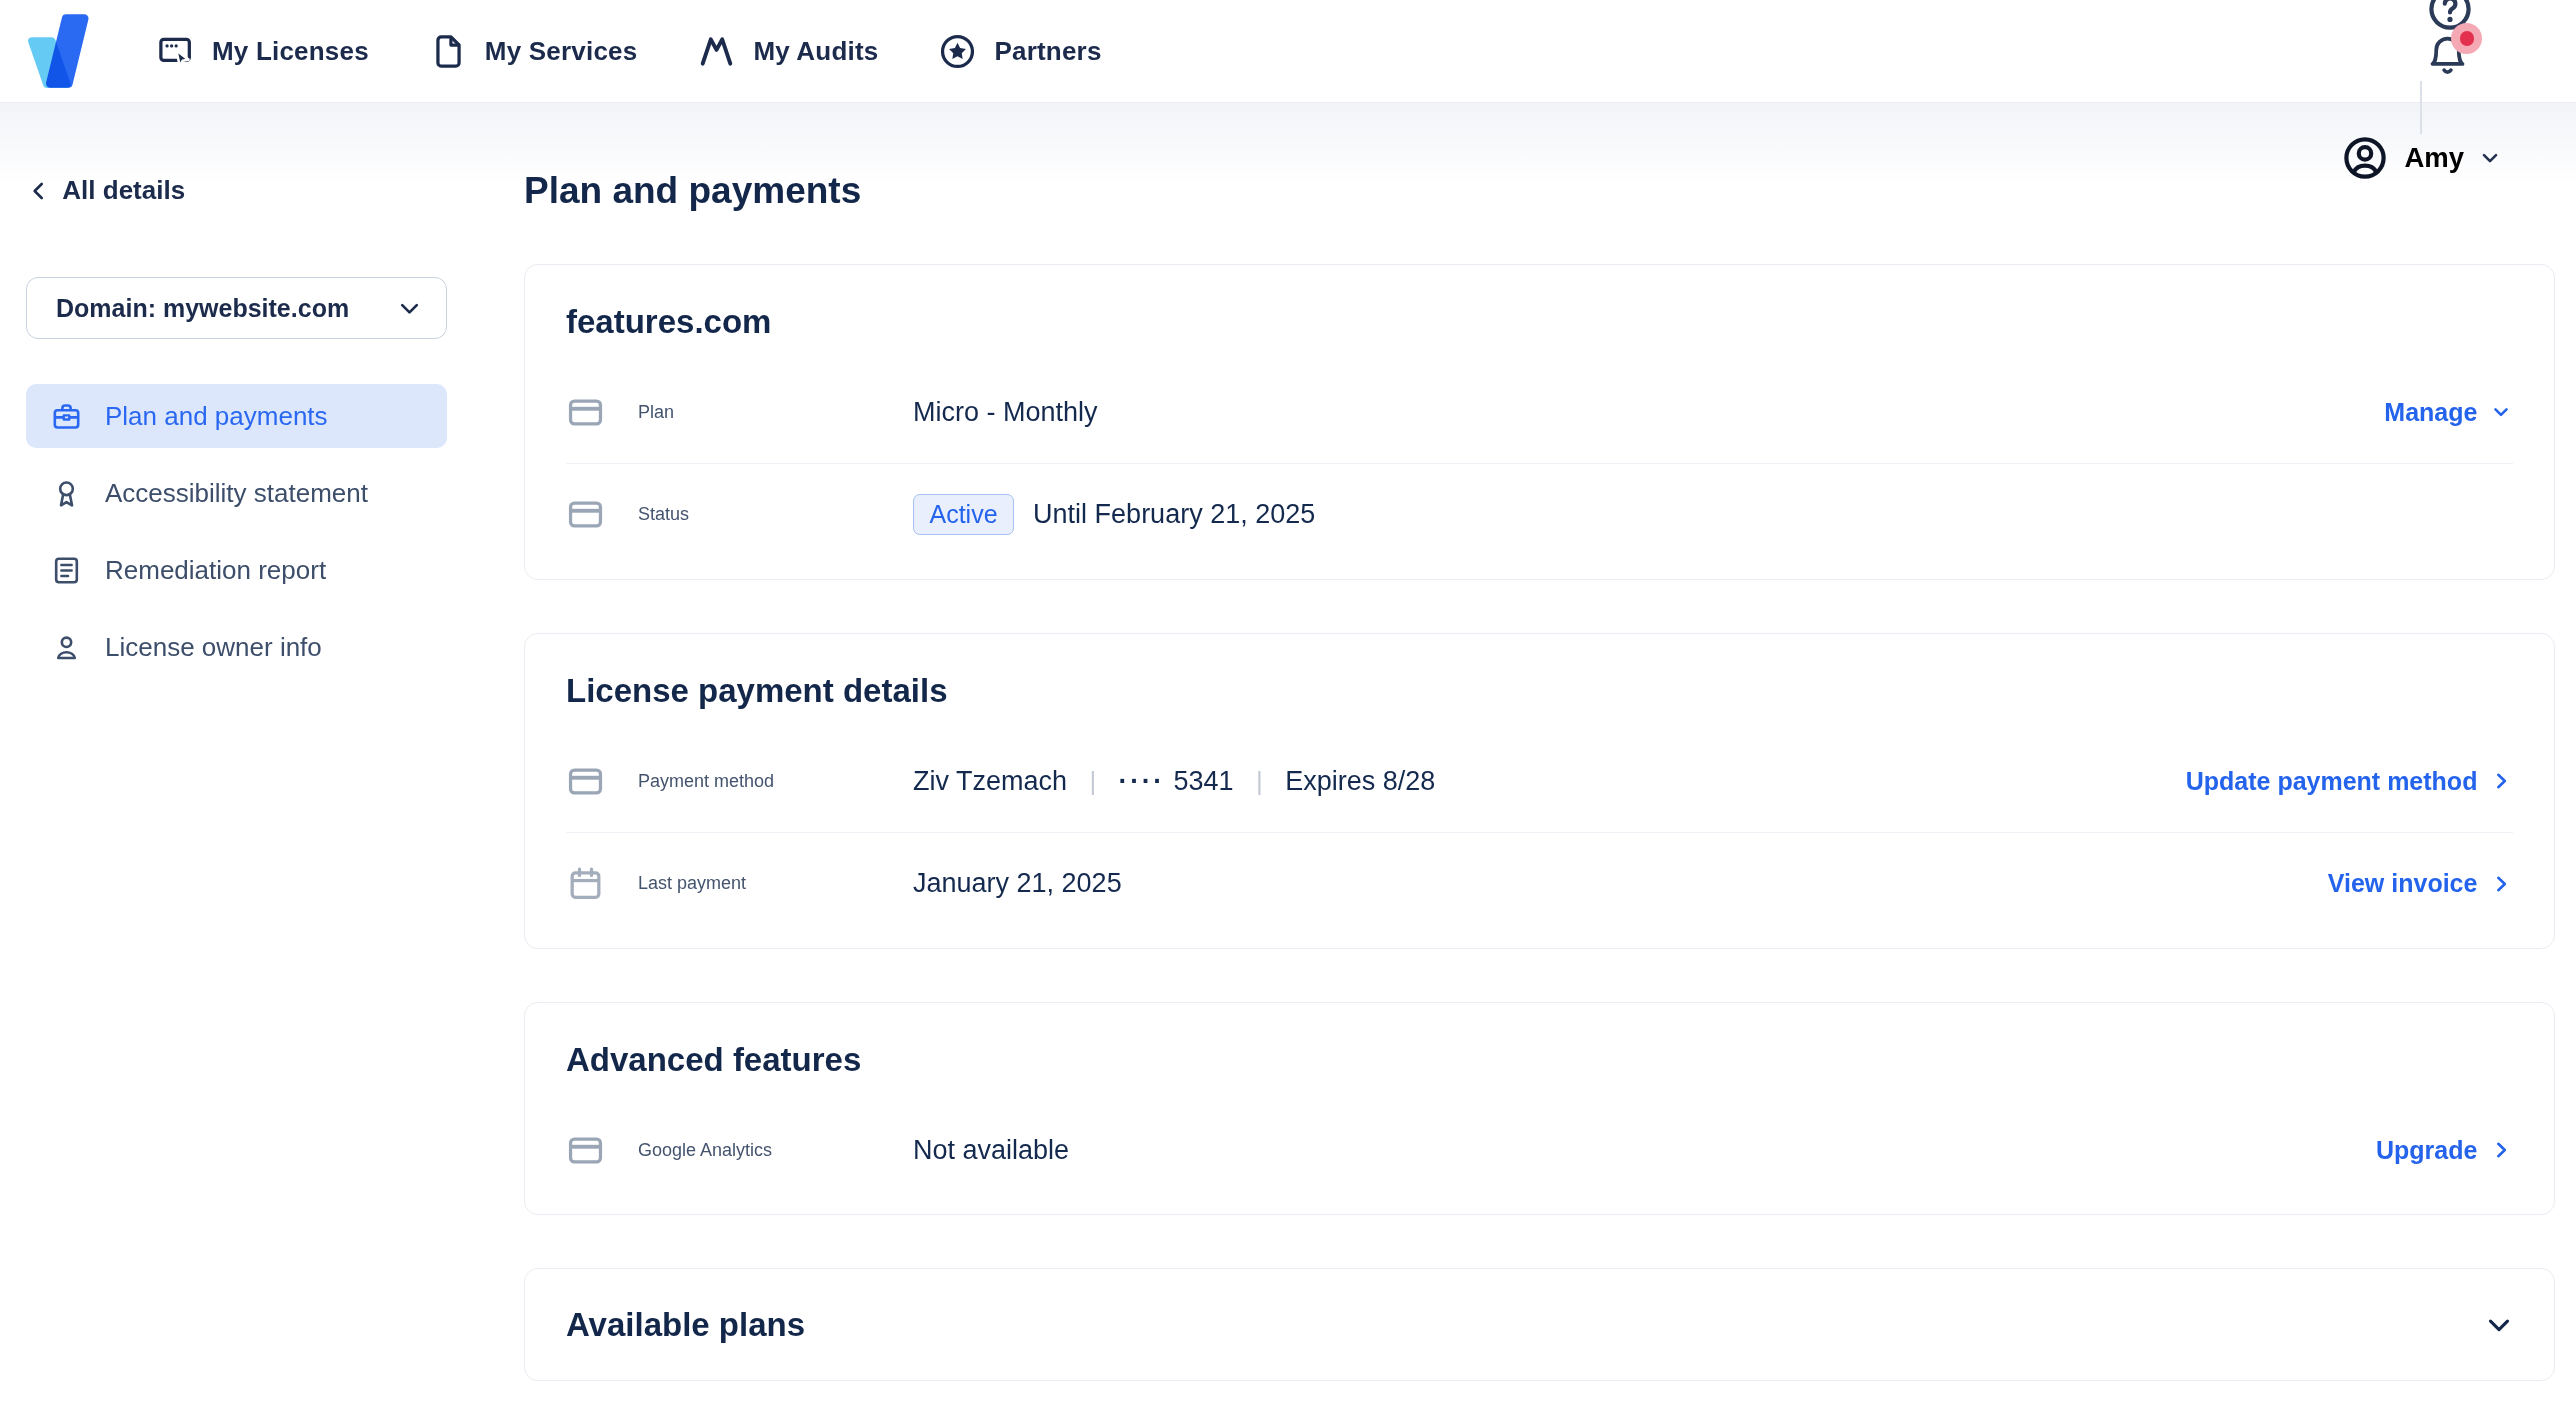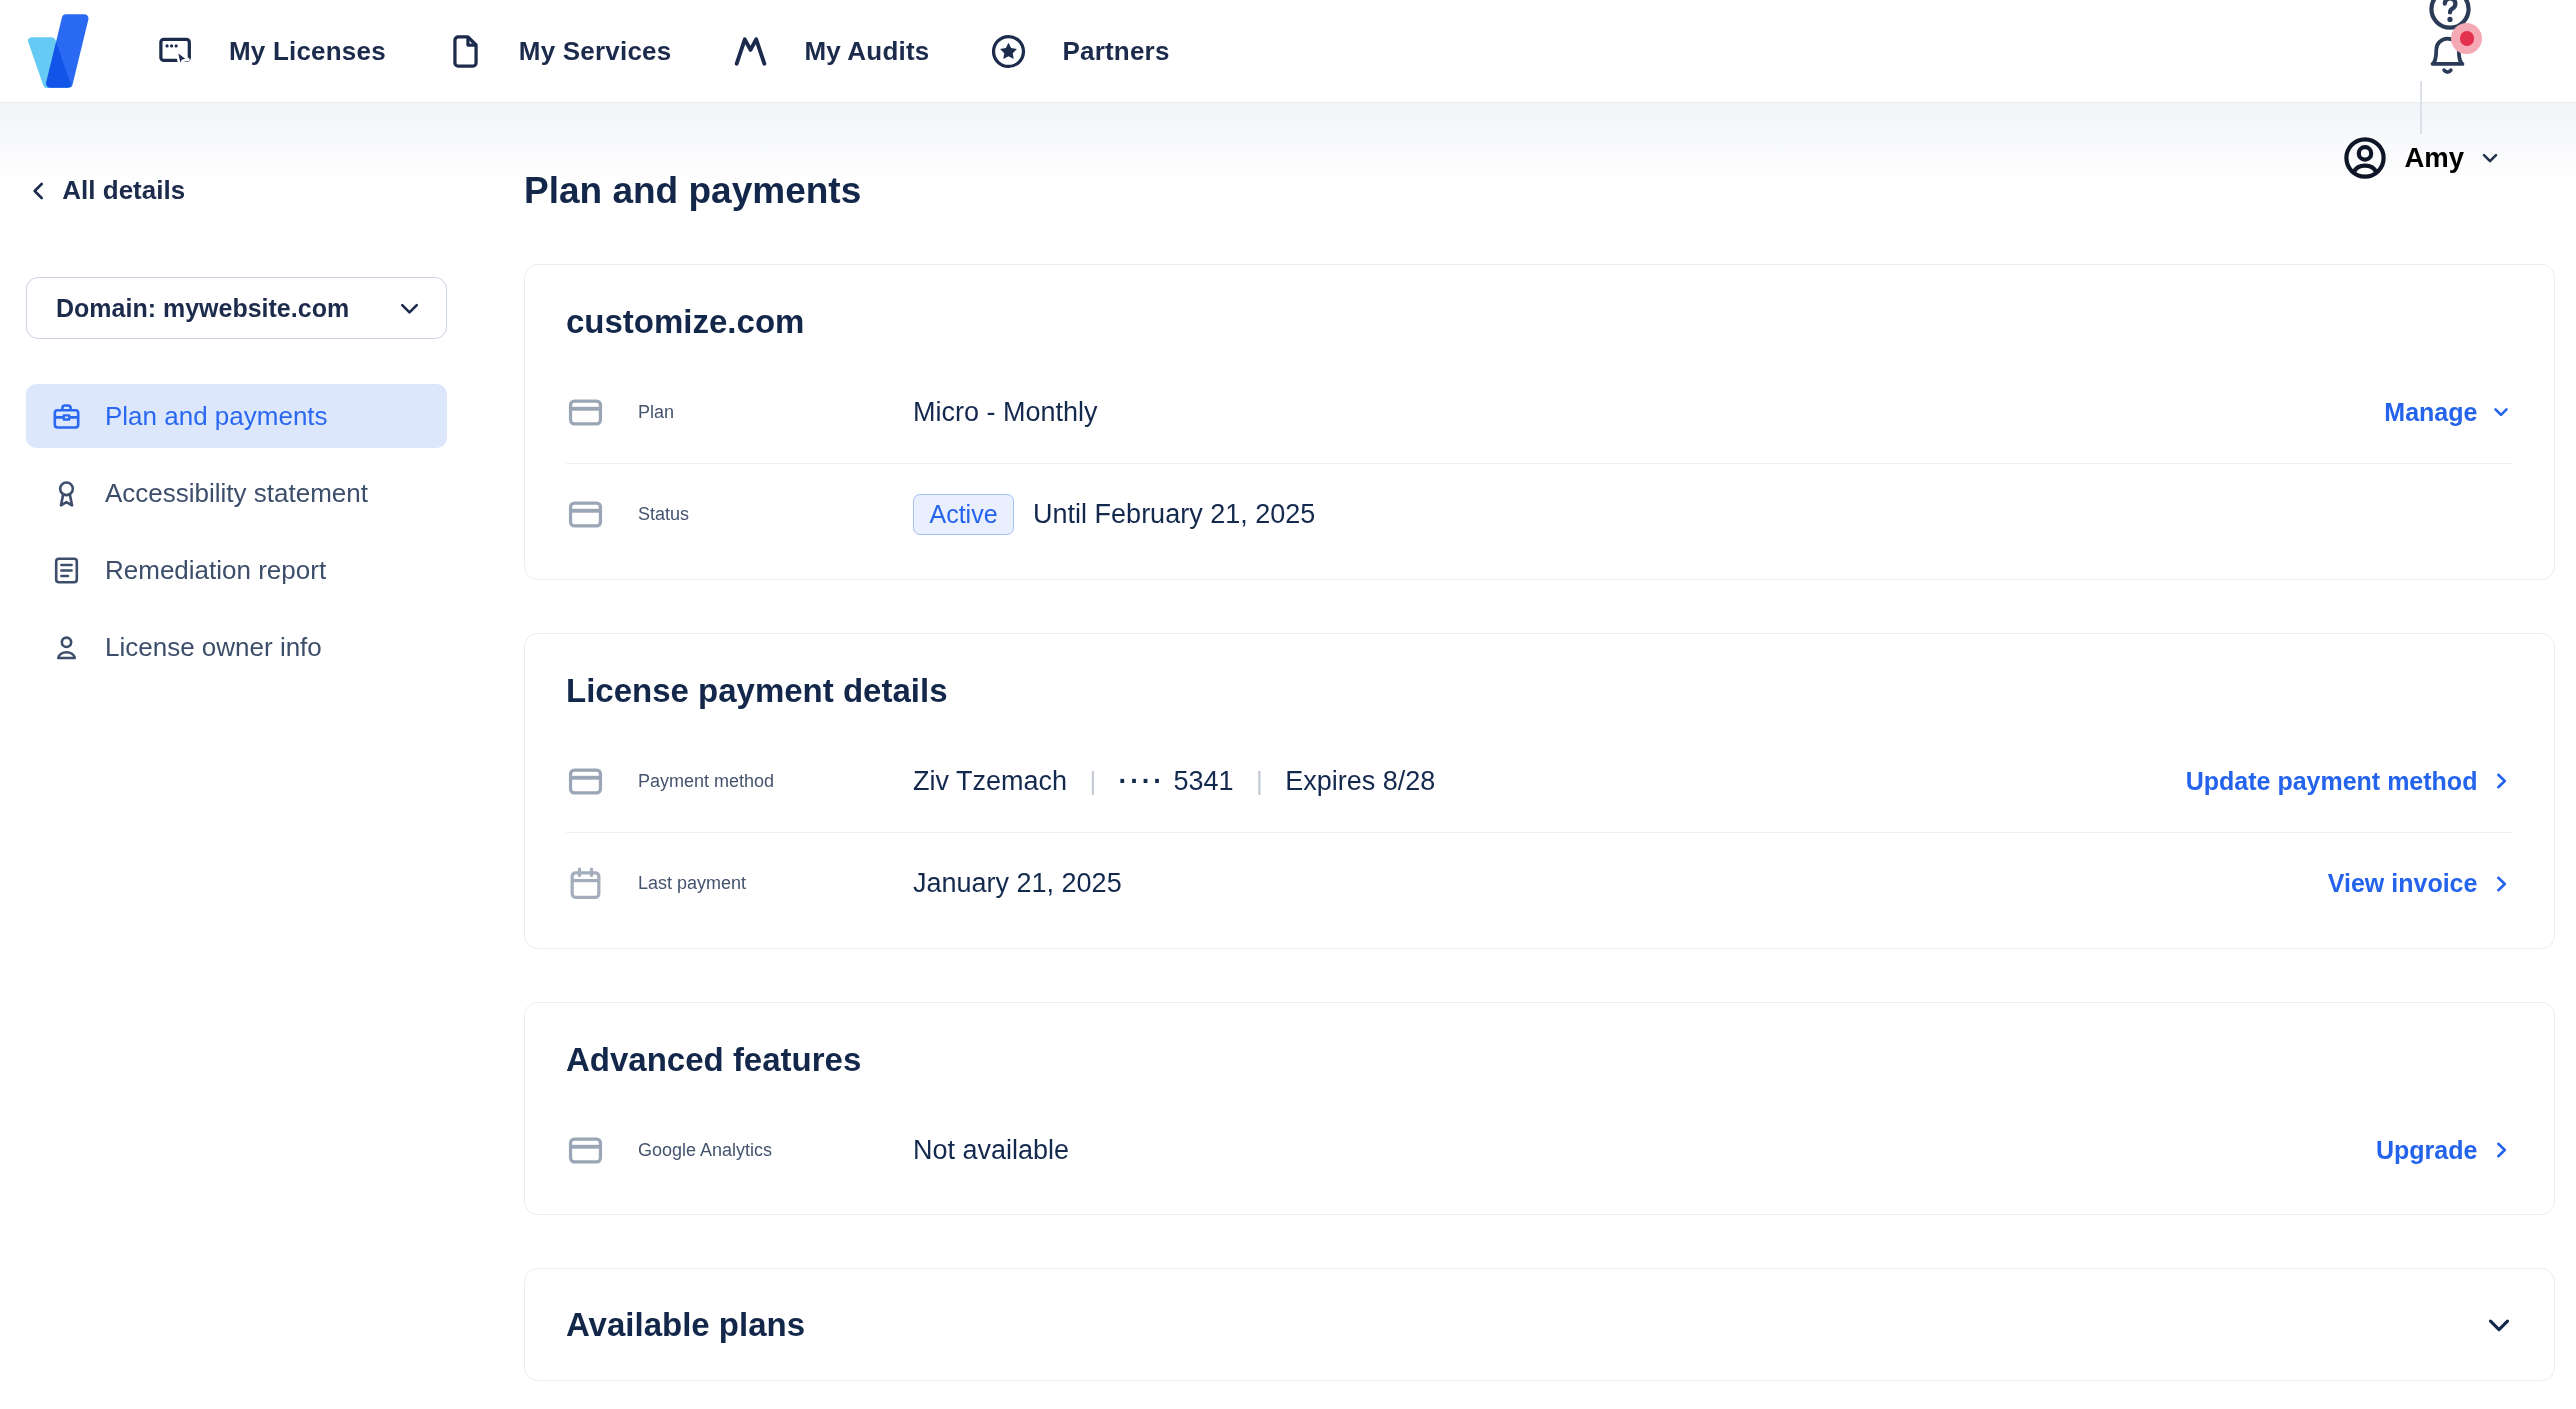--- a/index.html
+++ b/index.html
@@ -11,21 +11,21 @@
   }
   svg { display:block; }
 
   
   .topbar {
     height:103px; background:#fff; border-bottom:1.7px solid #ecedf2;
     display:flex; align-items:center; padding:0 33px 0 26px;
   }
   .logo { flex-shrink:0; }
   .main-nav { display:flex; align-items:center; gap:60px; margin-left:65px; }
-  .nav-item { display:flex; align-items:center; gap:34px; cursor:pointer; }
+  .nav-item { display:flex; align-items:center; gap:17px; cursor:pointer; }
   .nav-item .nicon { color:#1c2b4c; }
   .nav-label { font-size:26px; font-weight:700; color:#1c2b4c; letter-spacing:0.2px; }
   .topbar-right { margin-left:auto; display:flex; align-items:center;flex-direction:column; }
   .contact-sales {
     height:65px; padding:0 39px; border:none; border-radius:8.6px;
     background:#e8ecf4; color:#1c2b4c; font-size:25px; font-weight:700;
     font-family:"Liberation Sans", sans-serif; cursor:pointer;
   }
   .icon-btn { background:none; border:none; padding:0; cursor:pointer; color:#2b3a57; }
   .help-btn { margin-left:57px; }
@@ -258,21 +258,21 @@
         </span>
         <span class="side-label">License owner info</span>
       </div>
     </nav>
   </aside>
 
   <main class="main">
     <h1 class="page-title">Plan and payments</h1>
 
     <section class="card">
-      <h2 class="card-title">customize.com</h2>
+      <h2 class="card-title">features.com</h2>
 
       <div class="row">
         <span class="row-icon">
           <svg width="39" height="39" viewBox="0 0 24 24" fill="none" stroke="currentColor">
             <rect x="2.8" y="5" width="18.4" height="14" rx="2.4" stroke-width="2"></rect>
             <path d="M2.8 9.7 H21.2" stroke-width="2.4"></path>
           </svg>
         </span>
         <span class="row-label">Plan</span>
         <span class="row-value">Micro - Monthly</span>

